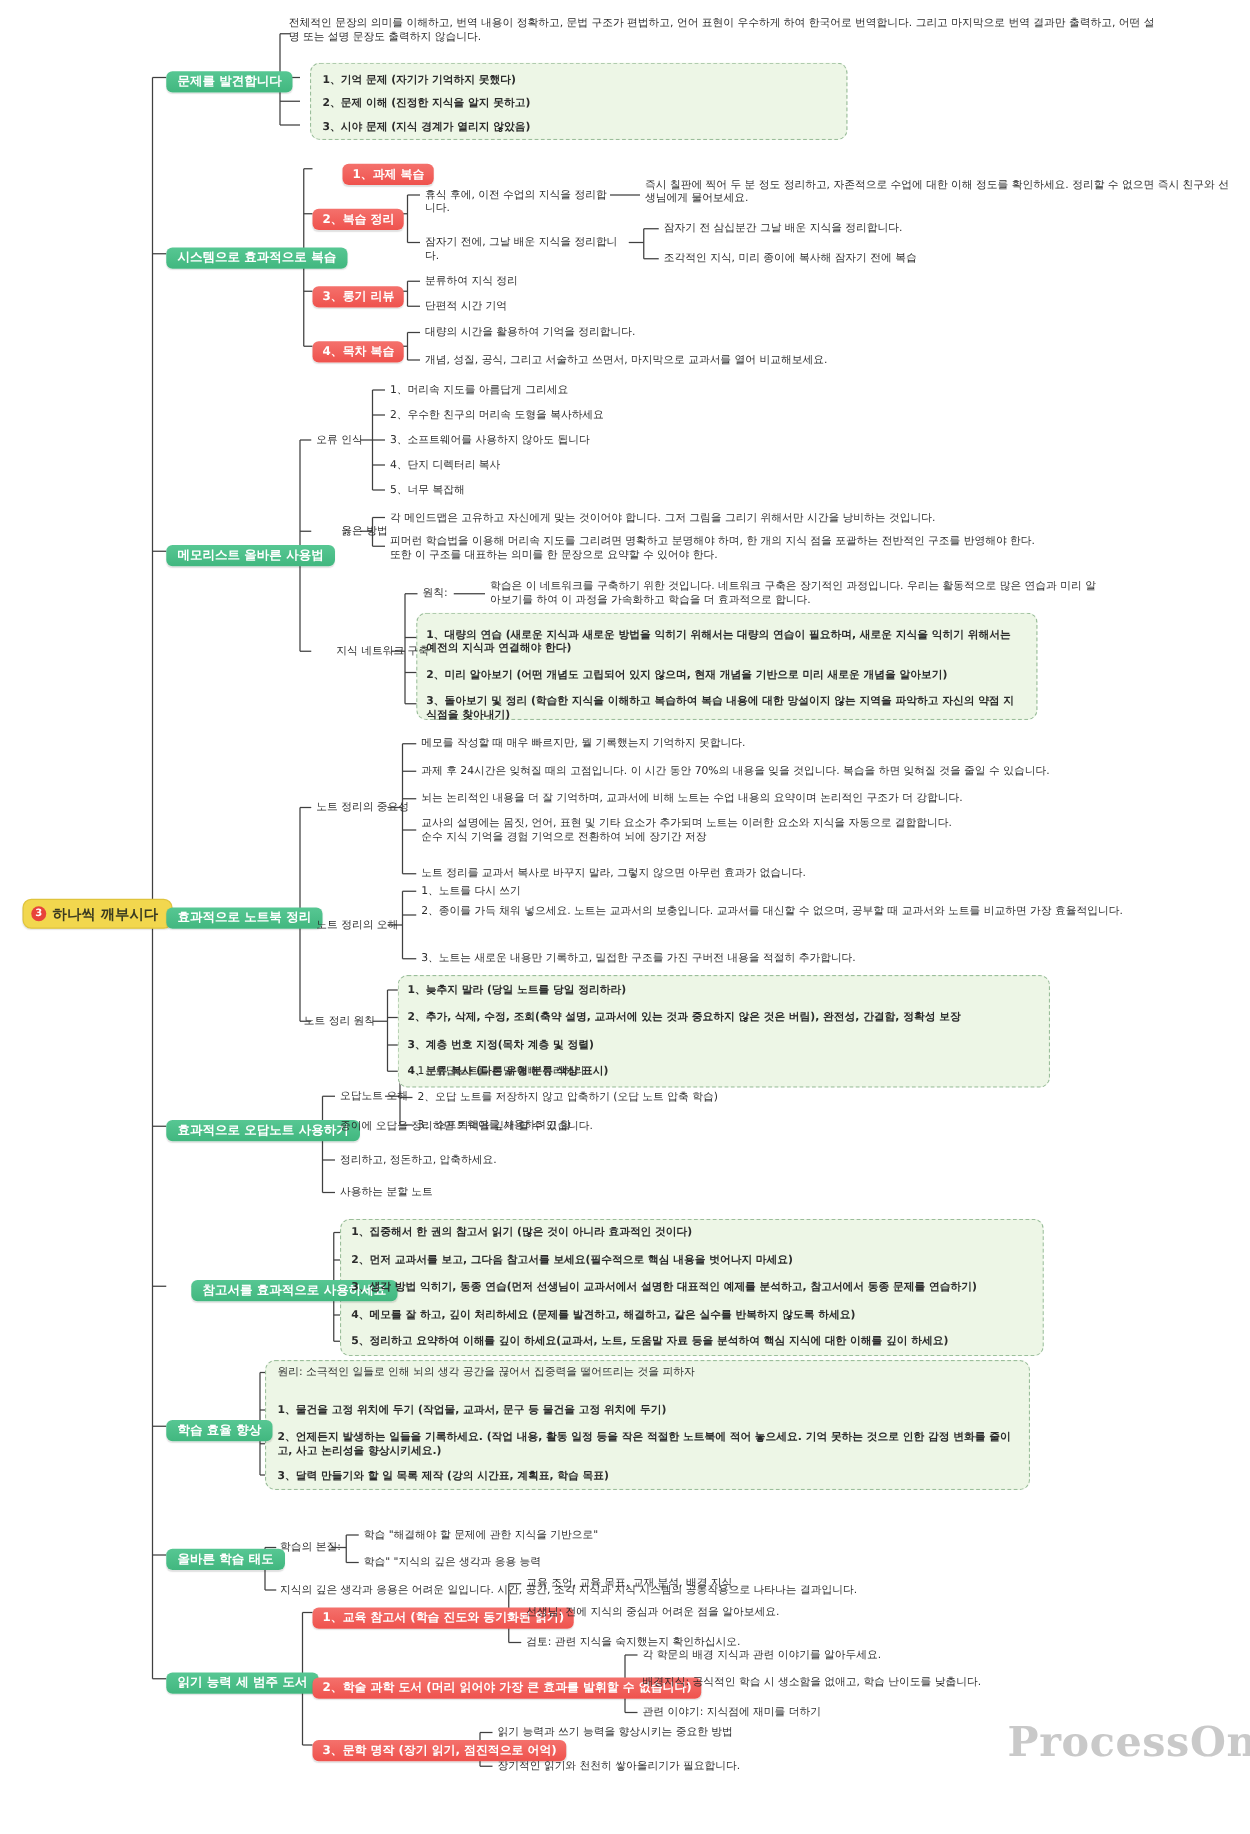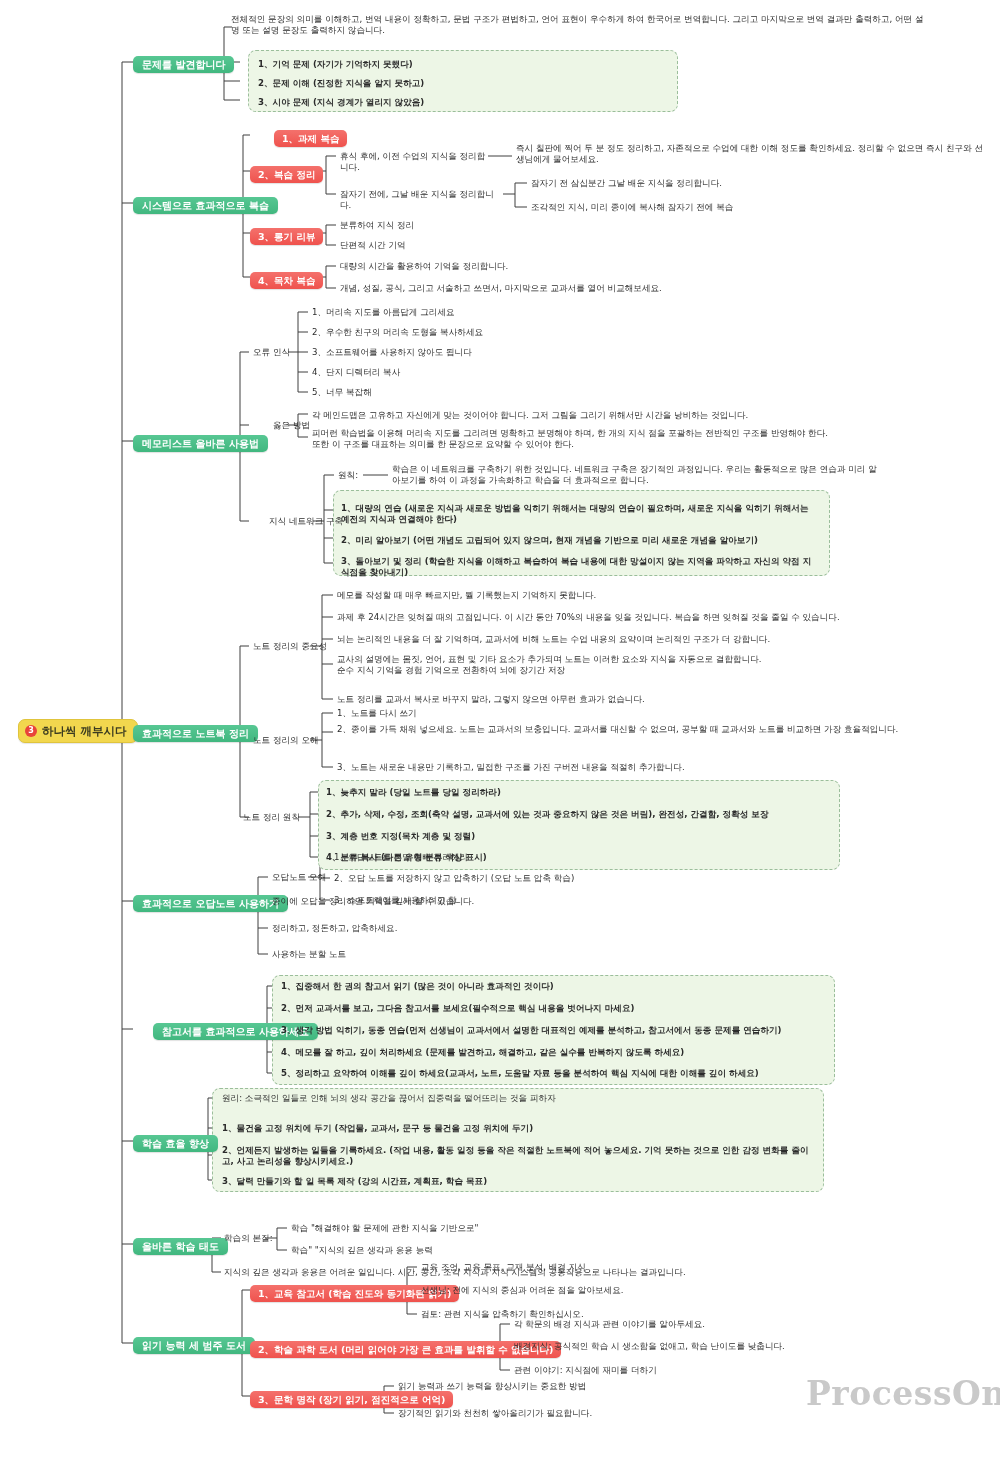--- a/index.html
+++ b/index.html
@@ -408,21 +408,21 @@
     <span class="red-node">1、교육 참고서 (학습 진도와 동기화된 읽기)</span>
   </div>
   <div class="node" style="left:250px; top:1338px;">
     <span class="red-node">2、학술 과학 도서 (머리 읽어야 가장 큰 효과를 발휘할 수 없습니다)</span>
   </div>
   <div class="node" style="left:250px; top:1388px;">
     <span class="red-node">3、문학 명작 (장기 읽기, 점진적으로 어억)</span>
   </div>
   <div class="node text-node" style="left:421px; top:1261px; width:400px;">교육 조언, 교육 목표, 교재 분석, 배경 지식</div>
   <div class="node text-node" style="left:421px; top:1284px; width:400px;">선생님: 전에 지식의 중심과 어려운 점을 알아보세요.</div>
-  <div class="node text-node" style="left:421px; top:1308px; width:400px;">검토: 관련 지식을 압축하기 확인하십시오.</div>
+  <div class="node text-node" style="left:421px; top:1308px; width:400px;">검토: 관련 지식을 숙지했는지 확인하십시오.</div>
   <div class="node text-node" style="left:514px; top:1318px; width:400px;">각 학문의 배경 지식과 관련 이야기를 알아두세요.</div>
   <div class="node text-node" style="left:514px; top:1340px; width:400px;">배경지식: 공식적인 학습 시 생소함을 없애고, 학습 난이도를 낮춥니다.</div>
   <div class="node text-node" style="left:514px; top:1364px; width:400px;">관련 이야기: 지식점에 재미를 더하기</div>
   <div class="node text-node" style="left:398px; top:1380px; width:400px;">읽기 능력과 쓰기 능력을 향상시키는 중요한 방법</div>
   <div class="node text-node" style="left:398px; top:1407px; width:400px;">장기적인 읽기와 천천히 쌓아올리기가 필요합니다.</div>
 
   <div class="watermark" style="left:806px; top:1374px;">ProcessOn</div>
 
 </div>
 

